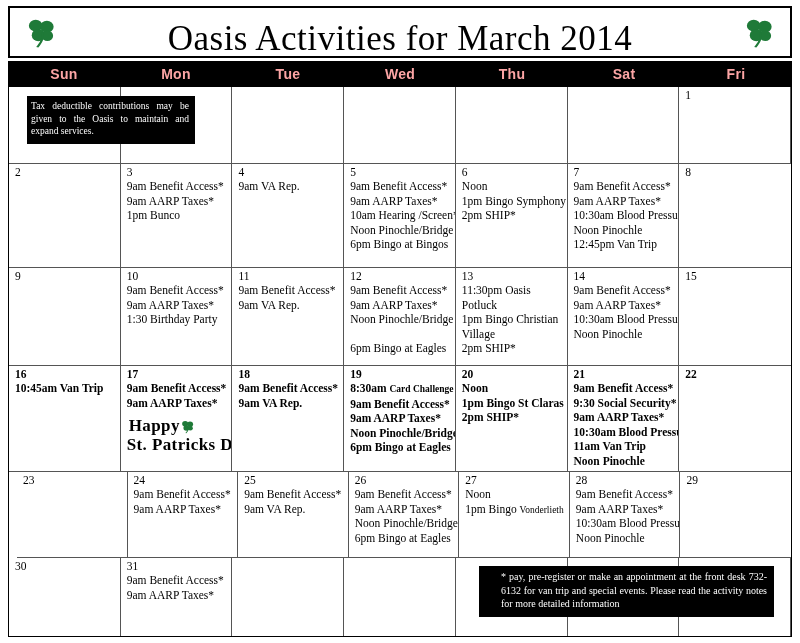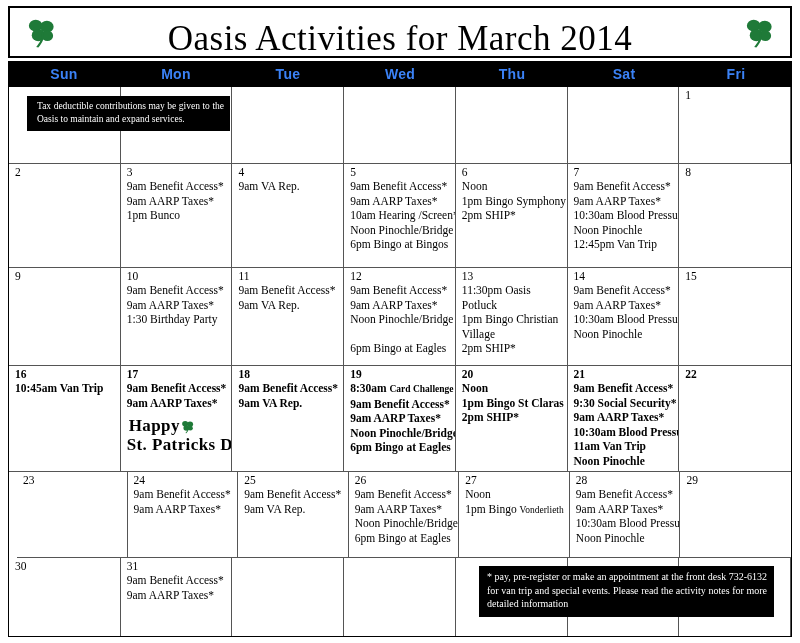--- a/index.html
+++ b/index.html
@@ -49,21 +49,21 @@
 
   
   .dow-row{
     display:grid;
     grid-template-columns:repeat(7,1fr);
     background:#000;
     height:26px;
     margin-top:3px;
   }
   .dow{
-    color:#3b82f6;
+    color:#fca5a5;
     font-family:"Liberation Sans", sans-serif;
     font-weight:bold;
     font-size:14px;
     display:flex;
     align-items:center;
     justify-content:center;
     letter-spacing:0.3px;
   }
 
   
@@ -119,29 +119,29 @@
     font-family:"Liberation Serif", serif;
     box-sizing:border-box;
     z-index:5;
   }
   .note p{
     margin:0;
     text-align:justify;
   }
   .note-top{
     left:18px;top:9px;
-    width:203px;
-    padding:4px 6px 6px 10px;
+    width:168px;
+    padding:4px 6px 6px 4px;
     font-size:9.5px;
     line-height:12.5px;
   }
   .note-bottom{
     left:470px;top:8px;
     width:295px;
-    padding:4px 7px 6px 8px;
+    padding:4px 7px 6px 22px;
     font-size:10px;
     line-height:13.5px;
   }
 
   
   .stpat{
     margin-top:6px;
     font-family:"Liberation Serif", serif;
     font-size:17px;
     line-height:19px;

